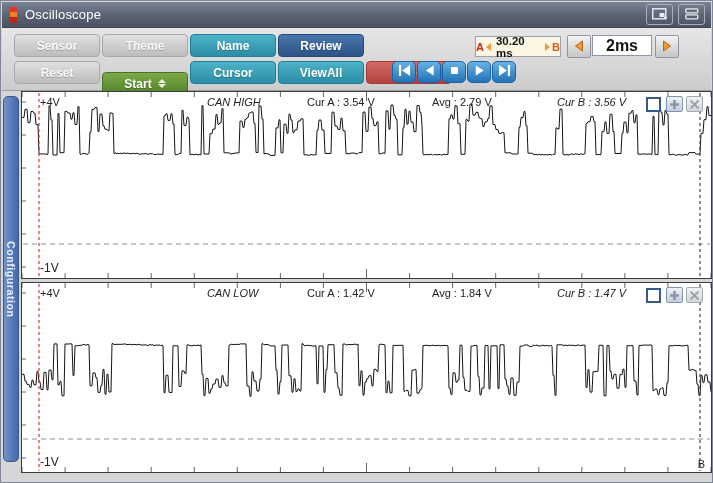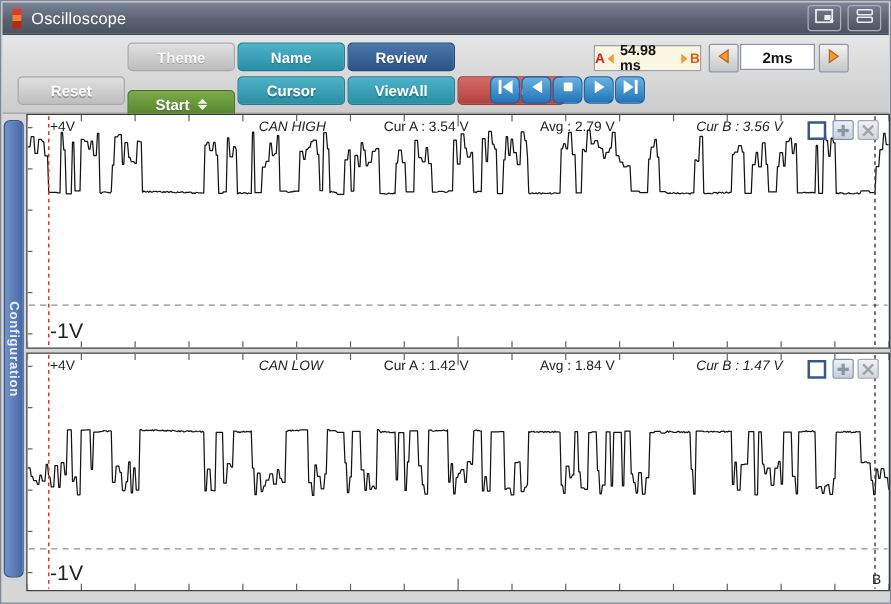--- a/index.html
+++ b/index.html
@@ -43,21 +43,21 @@
   .ab-val{font-weight:bold;color:#141414;font-size:11.5px;margin:0 3px;}
   .tri{display:inline-block;width:0;height:0;}
   .tri.l{border-top:4px solid transparent;border-bottom:4px solid transparent;border-right:5px solid #f09a38;}
   .tri.r{border-top:4px solid transparent;border-bottom:4px solid transparent;border-left:5px solid #f09a38;}
   .arrow-btn{position:absolute;top:7px;width:22px;height:21px;border:1px solid #8e96a6;
     border-radius:2px;background:linear-gradient(#f3f3f3,#c6c6c6);
     display:flex;align-items:center;justify-content:center;}
   .tb-left{left:565px;} .tb-right{left:653px;}
   .timebase{position:absolute;left:590px;top:7px;width:60px;height:21px;background:#fff;
     border:1px solid #8e96a6;display:flex;align-items:center;justify-content:center;
-    font-weight:bold;font-size:12px;color:#141414;box-sizing:border-box;}
+    font-weight:bold;font-size:16px;color:#141414;box-sizing:border-box;}
   .tp{position:absolute;top:33px;width:24px;height:22px;border-radius:5px;
     background:linear-gradient(#67b2e0,#2273b8);border:1px solid #1b62a6;box-sizing:border-box;
     display:flex;align-items:center;justify-content:center;}
   
   .side-tab{position:absolute;left:2px;top:95px;width:16px;height:366px;
     background:linear-gradient(90deg,#7292c8,#4568a8);border:1px solid #39588e;border-radius:5px;
     box-sizing:border-box;display:flex;align-items:center;justify-content:center;}
   .side-tab span{writing-mode:vertical-rl;color:#eaf0fa;font-size:10.5px;font-weight:bold;letter-spacing:.6px;}
   
   .panel{position:absolute;left:20px;width:691px;background:#ffffff;
@@ -65,21 +65,21 @@
   #panel1{top:90px;height:188px;}
   #panel2{top:281px;height:191px;}
   .wave{position:absolute;left:0;top:0;width:100%;height:100%;}
   .panel .hdr{position:absolute;top:4px;font-size:11px;color:#222222;white-space:nowrap;}
   .h-scale{left:18px;} .h-name{left:185px;font-style:italic;} .h-cura{left:285px;} .h-avg{left:410px;} .h-curb{left:535px;font-style:italic;}
   .cb{position:absolute;right:50px;top:5px;width:11px;height:11px;border:2px solid #35598c;background:#fff;}
   .sq-btn{position:absolute;top:4px;width:17px;height:16px;box-sizing:border-box;
     display:flex;align-items:center;justify-content:center;border-radius:2px;}
   .plusbtn{right:28px;border:1px solid #7a94b8;background:linear-gradient(#eef2f6,#c4cfda);}
   .closebtn{right:8px;border:1px solid #a2aab2;background:linear-gradient(#f2f2f2,#d2d6da);}
-  .scale-bottom{position:absolute;left:18px;bottom:3px;font-size:17px;color:#222;}
+  .scale-bottom{position:absolute;left:18px;bottom:3px;font-size:12px;color:#222;}
   .bmark{position:absolute;right:6px;bottom:2px;font-size:11px;color:#222;}
 </style>
 </head>
 <body>
 
 <div class="titlebar">
   <div class="app-icon"></div>
   <div class="title">Oscilloscope</div>
   <div class="tb-buttons">
     <div class="tb-btn">
@@ -97,28 +97,29 @@
           <rect x="0.8" y="0.8" width="12" height="4" rx="1" fill="none" stroke="#e9edf4" stroke-width="1.3"></rect>
           <rect x="0.8" y="6.8" width="12" height="4" rx="1" fill="none" stroke="#e9edf4" stroke-width="1.3"></rect>
         </svg>
       </span>
     </div>
   </div>
 </div>
 
 <div class="toolbar">
 
+  <div class="btn gray" style="left:12px;top:6px">Sensor</div>
   <div class="btn gray" style="left:100px;top:6px">Theme</div>
   <div class="btn teal" style="left:188px;top:6px">Name</div>
   <div class="btn blue" style="left:276px;top:6px">Review</div>
 
   <div class="ab-box">
     <span class="ab-a">A</span>
     <span class="tri l"></span>
-    <span class="ab-val">54.98 ms</span>
+    <span class="ab-val">30.20 ms</span>
     <span class="tri r"></span>
     <span class="ab-b">B</span>
   </div>
   <div class="arrow-btn tb-left">
     <span>
       <svg width="10" height="12" viewBox="0 0 10 12">
           <polygon points="8.5,1 1.5,6 8.5,11" fill="#f09a38" stroke="#b4661a" stroke-width="1"></polygon>
         </svg>
     </span>
   </div>

